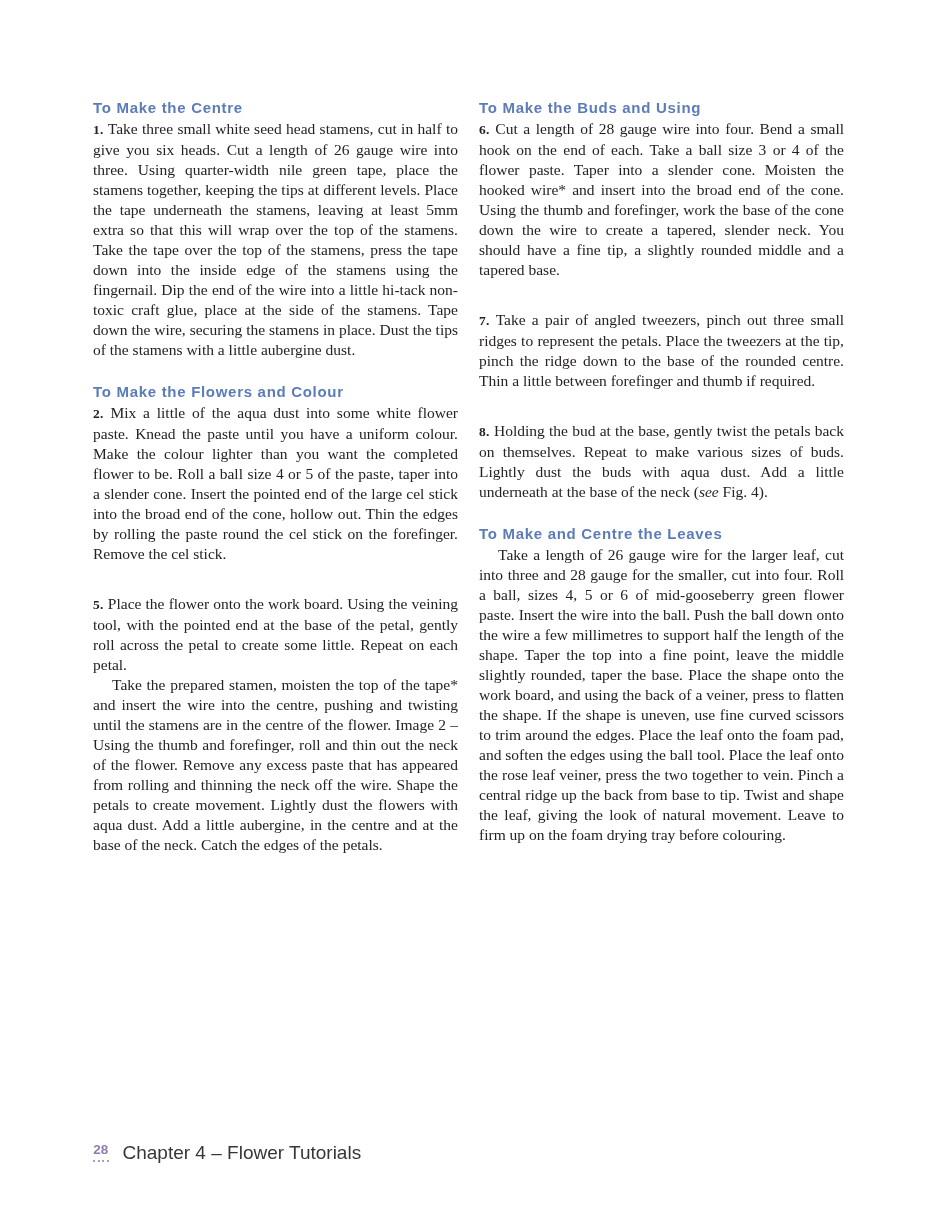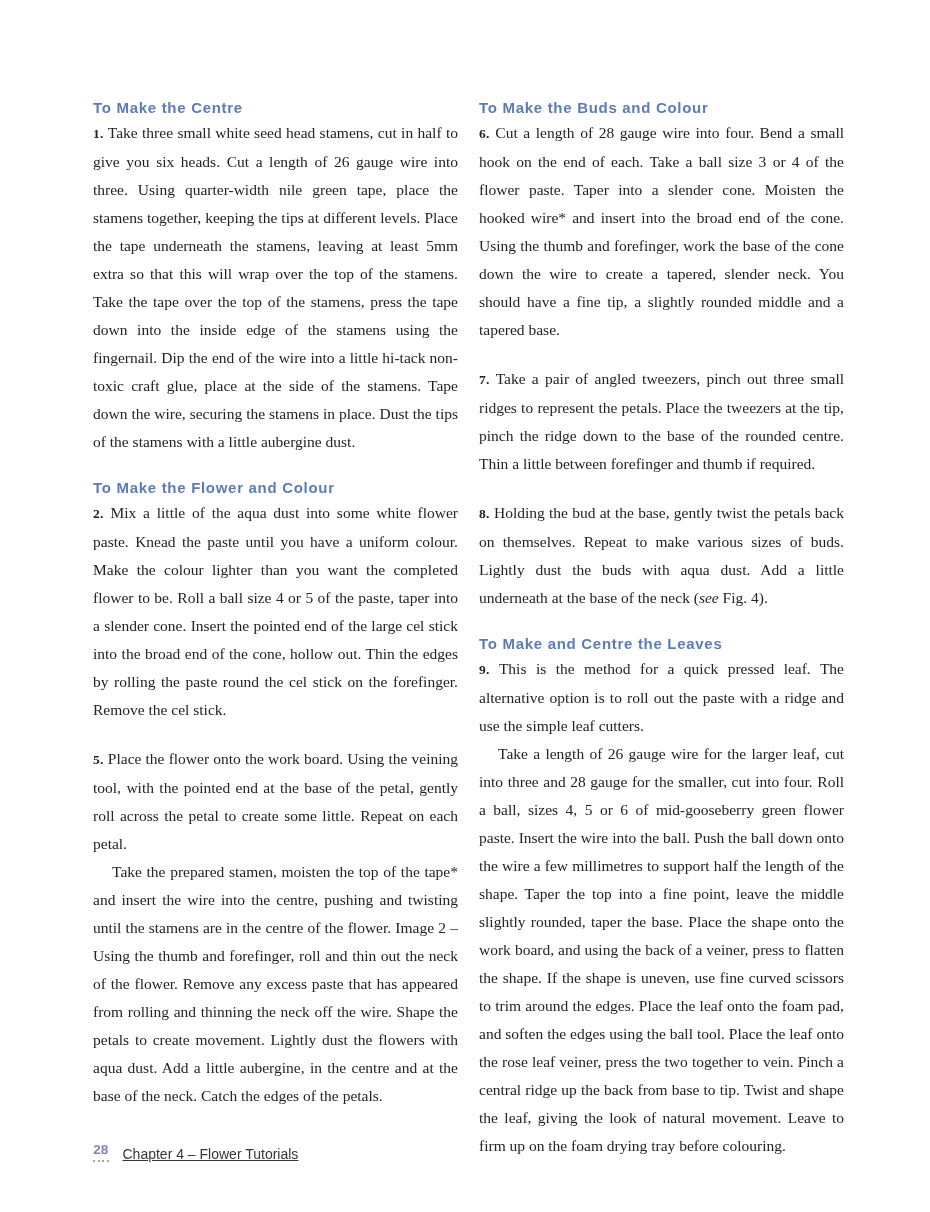--- a/index.html
+++ b/index.html
@@ -29,89 +29,87 @@
     font-family: "Liberation Sans", sans-serif;
     font-weight: 700;
     font-size: 15px;
     line-height: 21.5px;
     letter-spacing: 0.7px;
     color: var(--heading, #5b7cb8);
   }
   p.para {
     margin: 0;
     font-size: 15.5px;
-    line-height: 28px;
+    line-height: 20px;
     text-align: justify;
     color: var(--body, #262221);
     hyphens: none;
   }
-  p.para.p-step { margin-top: 21px; }
+  p.para.p-step { margin-top: 30px; }
   p.para.p-cont { text-indent: 19px; }
   .run-num {
     font-weight: 700;
     font-size: 13.5px;
     letter-spacing: 0.3px;
   }
   .run-i { font-style: italic; }
   .footer {
     position: absolute;
     left: 93px; top: 1143px;
     display: flex;
-    align-items: flex-end;
+    align-items: center;
     gap: 14px;
     font-family: "Liberation Sans", sans-serif;
   }
   .pagenum-wrap { display: flex; flex-direction: column; align-items: center; }
   .pagenum {
     font-weight: 700;
     font-size: 13.5px;
     line-height: 14px;
     color: var(--accent, #8d7db2);
   }
   .dots { display: flex; gap: 2.5px; margin-top: 2.5px; }
   .dot {
     width: 2px; height: 2px;
     border-radius: 50%;
     background: var(--accent, #8d7db2);
   }
   .chapter {
-    font-size: 14px;
+    font-size: 19px;
     line-height: 15px;
     color: var(--footerText, #3a3534);
     padding-top: 0.5px;
-    text-decoration: underline;
   }
 </style>
 </head>
 <body>
 
 <div class="page">
   <div class="content">
     <div class="col">
         <div class="section">
           <h2 class="section-heading">To Make the Centre</h2>
           <p class="para"><span class="run-num">1.</span><span> Take three small white seed head stamens, cut in half to give you six heads. Cut a length of 26 gauge wire into three. Using quarter-width nile green tape, place the stamens together, keeping the tips at different levels. Place the tape underneath the stamens, leaving at least 5mm extra so that this will wrap over the top of the stamens. Take the tape over the top of the stamens, press the tape down into the inside edge of the stamens using the fingernail. Dip the end of the wire into a little hi-tack non-toxic craft glue, place at the side of the stamens. Tape down the wire, securing the stamens in place. Dust the tips of the stamens with a little aubergine dust.</span></p>
         </div>
         <div class="section">
-          <h2 class="section-heading">To Make the Flower and Colour</h2>
+          <h2 class="section-heading">To Make the Flowers and Colour</h2>
           <p class="para"><span class="run-num">2.</span><span> Mix a little of the aqua dust into some white flower paste. Knead the paste until you have a uniform colour. Make the colour lighter than you want the completed flower to be. Roll a ball size 4 or 5 of the paste, taper into a slender cone. Insert the pointed end of the large cel stick into the broad end of the cone, hollow out. Thin the edges by rolling the paste round the cel stick on the forefinger. Remove the cel stick.</span></p>
           <p class="para p-step"><span class="run-num">5.</span><span> Place the flower onto the work board. Using the veining tool, with the pointed end at the base of the petal, gently roll across the petal to create some little. Repeat on each petal.</span></p>
           <p class="para p-cont"><span>Take the prepared stamen, moisten the top of the tape* and insert the wire into the centre, pushing and twisting until the stamens are in the centre of the flower. Image 2 – Using the thumb and forefinger, roll and thin out the neck of the flower. Remove any excess paste that has appeared from rolling and thinning the neck off the wire. Shape the petals to create movement. Lightly dust the flowers with aqua dust. Add a little aubergine, in the centre and at the base of the neck. Catch the edges of the petals.</span></p>
         </div>
       </div>
     <div class="col">
         <div class="section">
-          <h2 class="section-heading">To Make the Buds and Colour</h2>
+          <h2 class="section-heading">To Make the Buds and Using</h2>
           <p class="para"><span class="run-num">6.</span><span> Cut a length of 28 gauge wire into four. Bend a small hook on the end of each. Take a ball size 3 or 4 of the flower paste. Taper into a slender cone. Moisten the hooked wire* and insert into the broad end of the cone. Using the thumb and forefinger, work the base of the cone down the wire to create a tapered, slender neck. You should have a fine tip, a slightly rounded middle and a tapered base.</span></p>
           <p class="para p-step"><span class="run-num">7.</span><span> Take a pair of angled tweezers, pinch out three small ridges to represent the petals. Place the tweezers at the tip, pinch the ridge down to the base of the rounded centre. Thin a little between forefinger and thumb if required.</span></p>
           <p class="para p-step"><span class="run-num">8.</span><span> Holding the bud at the base, gently twist the petals back on themselves. Repeat to make various sizes of buds. Lightly dust the buds with aqua dust. Add a little underneath at the base of the neck (</span><span class="run-i">see</span><span> Fig. 4).</span></p>
         </div>
         <div class="section">
           <h2 class="section-heading">To Make and Centre the Leaves</h2>
-          <p class="para"><span class="run-num">9.</span><span> This is the method for a quick pressed leaf. The alternative option is to roll out the paste with a ridge and use the simple leaf cutters.</span></p>
           <p class="para p-cont"><span>Take a length of 26 gauge wire for the larger leaf, cut into three and 28 gauge for the smaller, cut into four. Roll a ball, sizes 4, 5 or 6 of mid-gooseberry green flower paste. Insert the wire into the ball. Push the ball down onto the wire a few millimetres to support half the length of the shape. Taper the top into a fine point, leave the middle slightly rounded, taper the base. Place the shape onto the work board, and using the back of a veiner, press to flatten the shape. If the shape is uneven, use fine curved scissors to trim around the edges. Place the leaf onto the foam pad, and soften the edges using the ball tool. Place the leaf onto the rose leaf veiner, press the two together to vein. Pinch a central ridge up the back from base to tip. Twist and shape the leaf, giving the look of natural movement. Leave to firm up on the foam drying tray before colouring.</span></p>
         </div>
       </div>
   </div>
   <div class="footer">
     <div class="pagenum-wrap">
       <span class="pagenum">28</span>
       <span class="dots">
           <i class="dot"></i>
           <i class="dot"></i>

